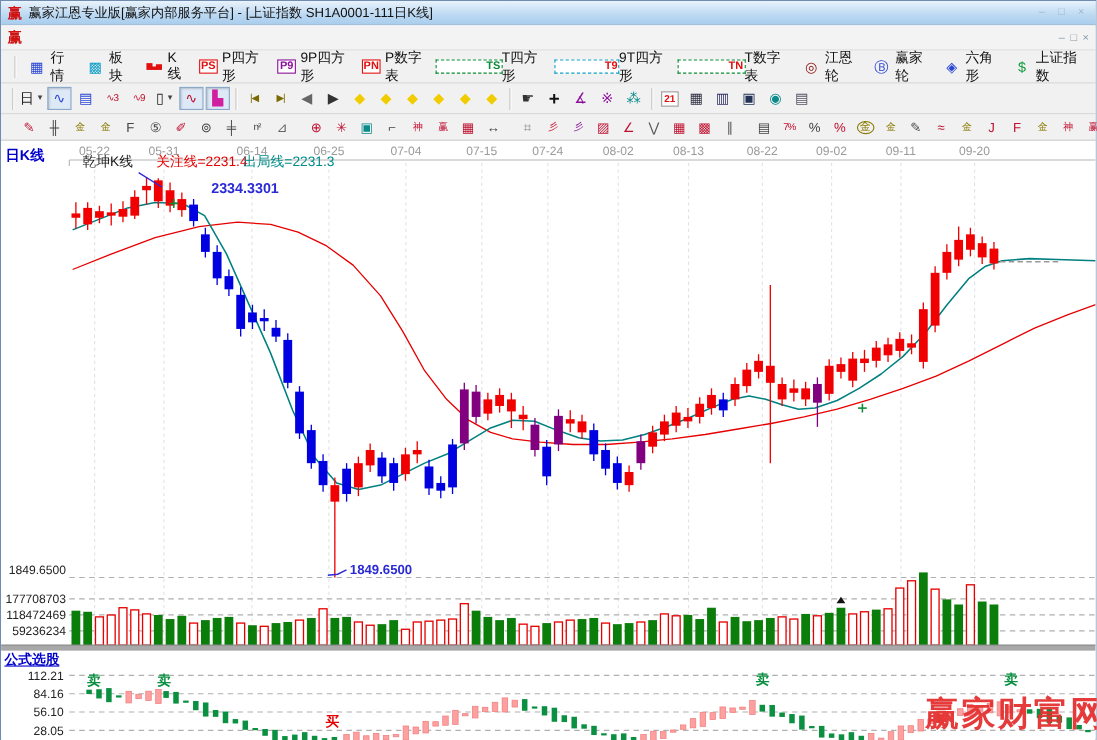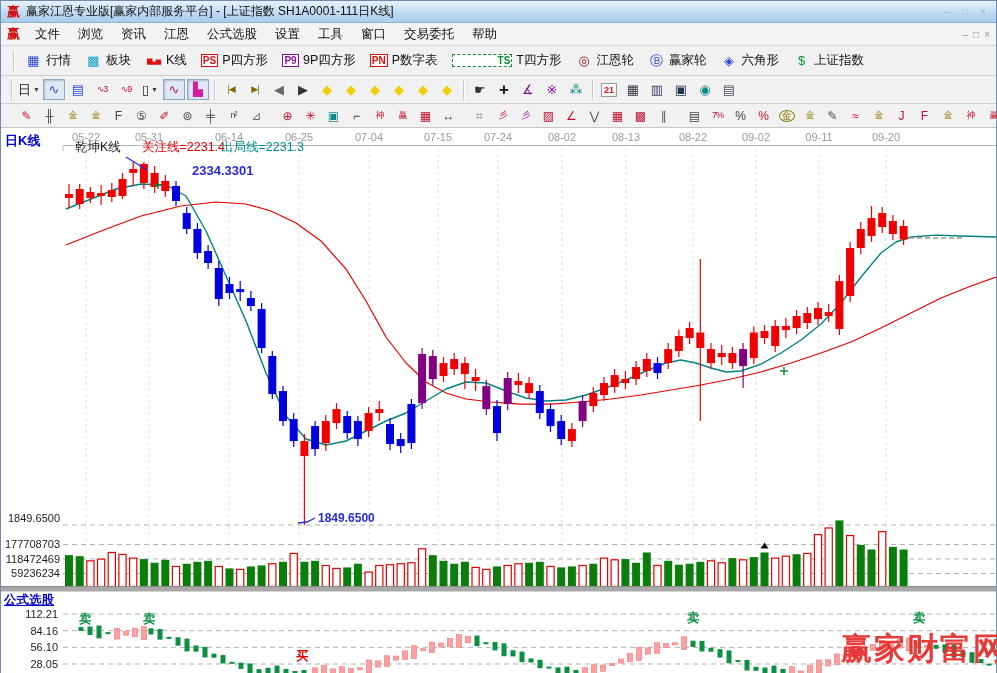--- a/index.html
+++ b/index.html
@@ -65,21 +65,20 @@
     <span>赢家江恩专业版[赢家内部服务平台] - [上证指数  SH1A0001-111日K线]</span>
     <span class="win-controls">
         <span>–</span>
         <span>□</span>
         <span>×</span>
       </span>
   </div>
 
   <div class="menubar">
     <span class="logo">赢</span>
-    <span id="menu-items"><span class="menu-item">文件</span><span class="menu-item">浏览</span><span class="menu-item">资讯</span><span class="menu-item">江恩</span><span class="menu-item">公式选股</span><span class="menu-item">设置</span><span class="menu-item">工具</span><span class="menu-item">窗口</span><span class="menu-item">交易委托</span><span class="menu-item">帮助</span></span>
     <span class="mdi-controls" id="mdi-controls">
         <span>–</span>
         <span>□</span>
         <span>×</span>
       </span>
   </div>
 
   <div class="toolbar1" id="toolbar1">
       <span class="sep-v"></span>
       <span class="tb1-item">
@@ -110,20 +109,32 @@
         <span class="tb1-icon">
           <span class="tb1-badge" style="color: rgb(224, 16, 16); border-color: rgb(224, 16, 16);">PN</span>
         </span>
         <span>P数字表</span>
       </span>
       <span class="tb1-item">
         <span class="tb1-icon">
           <span class="tb1-badge dashed" style="color: rgb(11, 138, 53); border-color: rgb(11, 138, 53);">TS</span>
         </span>
         <span>T四方形</span>
+      </span>
+      <span class="tb1-item">
+        <span class="tb1-icon">
+          <span class="tb1-badge dashed" style="color: rgb(224, 16, 16); border-color: rgb(18, 160, 200);">T9</span>
+        </span>
+        <span>9T四方形</span>
+      </span>
+      <span class="tb1-item">
+        <span class="tb1-icon">
+          <span class="tb1-badge dashed" style="color: rgb(224, 16, 16); border-color: rgb(11, 138, 53);">TN</span>
+        </span>
+        <span>T数字表</span>
       </span>
       <span class="tb1-item">
         <span class="tb1-icon" style="color: rgb(138, 16, 16);">◎</span>
         <span>江恩轮</span>
       </span>
       <span class="tb1-item">
         <span class="tb1-icon" style="color: rgb(42, 70, 212);">Ⓑ</span>
         <span>赢家轮</span>
       </span>
       <span class="tb1-item">

